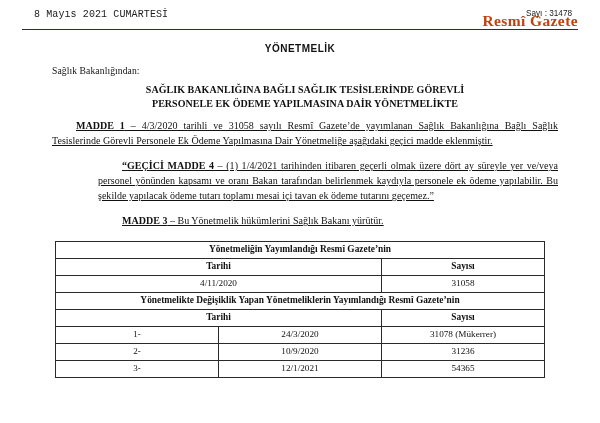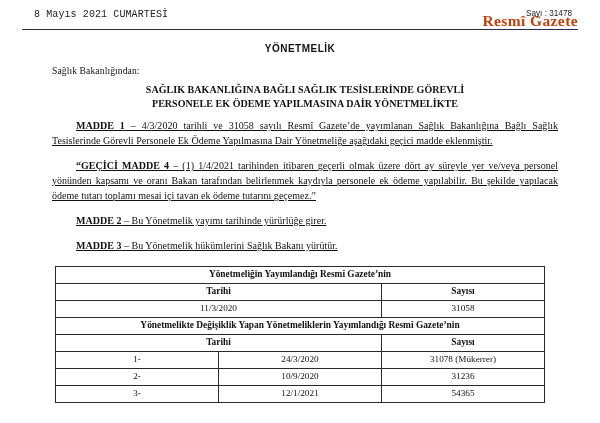--- a/index.html
+++ b/index.html
@@ -97,21 +97,21 @@
 
   .para {
     margin-top: 8px;
     font-size: 10px;
     line-height: 15px;
     text-align: justify;
     text-indent: 24px;
     letter-spacing: 0.02px;
     text-decoration: underline;
   }
-  .para.compact { margin-top: 1px; text-indent: 24px; }
+  .para.compact { margin-top: 1px; text-indent: 24px; margin-left: 46px; }
   .para b { font-weight: 700; }
 
   
   .table-wrap {
     margin: 13px 55px 0 55px;
   }
   table.gazette-table {
     width: 100%;
     border-collapse: collapse;
     table-layout: fixed;
@@ -161,38 +161,37 @@
 
     <div class="doc-title">
       <span class="tl">SAĞLIK BAKANLIĞINA BAĞLI SAĞLIK TESİSLERİNDE GÖREVLİ</span>
       <span class="tl">PERSONELE EK ÖDEME YAPILMASINA DAİR YÖNETMELİKTE</span>
     </div>
 
     <p class="para"><b>MADDE 1</b><span> – 4/3/2020 tarihli ve 31058 sayılı Resmî Gazete’de yayımlanan Sağlık Bakanlığına Bağlı Sağlık Tesislerinde Görevli Personele Ek Ödeme Yapılmasına Dair Yönetmeliğe aşağıdaki geçici madde eklenmiştir.</span></p>
 
     <p class="para compact"><b>“</b><b>GEÇİCİ MADDE 4</b><span> – (1) 1/4/2021 tarihinden itibaren geçerli olmak üzere dört ay süreyle yer ve/veya personel yönünden kapsamı ve oranı Bakan tarafından belirlenmek kaydıyla personele ek ödeme yapılabilir. Bu şekilde yapılacak ödeme tutarı toplamı mesai içi tavan ek ödeme tutarını geçemez.”</span></p>
 
-    <p class="para compact"><b>MADDE 2</b><span> – Bu Yönetmelik yayımı tarihinde yürürlüğe girer.</span></p>
 
     <p class="para compact"><b>MADDE 3</b><span> – Bu Yönetmelik hükümlerini Sağlık Bakanı yürütür.</span></p>
 
   </div>
 
   <div class="table-wrap">
     <table class="gazette-table">
       <tbody>
         <tr>
           <td class="hdr-span" colspan="3">Yönetmeliğin Yayımlandığı Resmî Gazete’nin</td>
         </tr>
         <tr>
           <td class="col-hdr" colspan="2">Tarihi</td>
           <td class="col-hdr">Sayısı</td>
         </tr>
         <tr>
-          <td colspan="2">11/3/2020</td>
+          <td colspan="2">4/11/2020</td>
           <td>31058</td>
         </tr>
         <tr>
           <td class="hdr-span" colspan="3">Yönetmelikte Değişiklik Yapan Yönetmeliklerin Yayımlandığı Resmî Gazete’nin</td>
         </tr>
         <tr>
           <td class="col-hdr" colspan="2">Tarihi</td>
           <td class="col-hdr">Sayısı</td>
         </tr>
         <tr>

